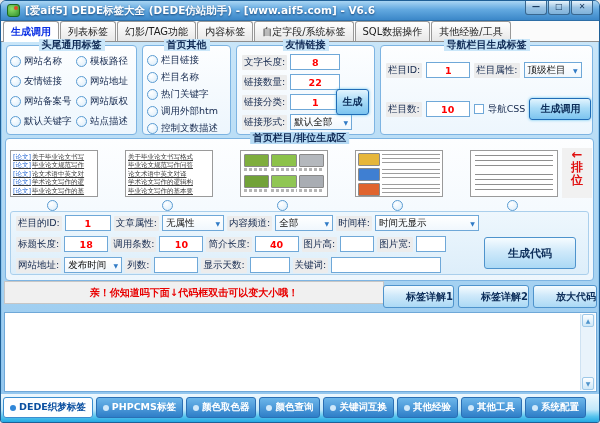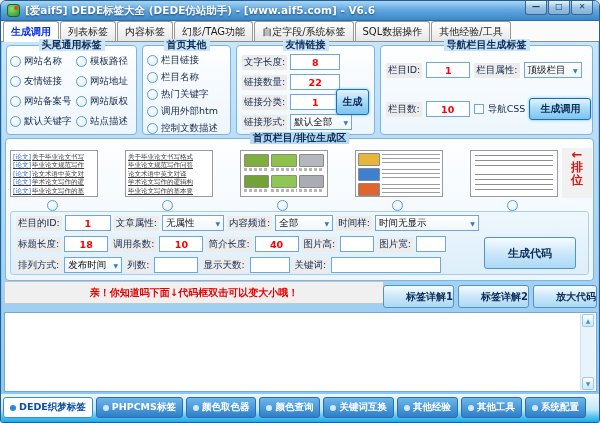--- a/index.html
+++ b/index.html
@@ -117,22 +117,22 @@
       <div class="win-btn">—</div>
       <div class="win-btn">□</div>
       <div class="win-btn">✕</div>
     </div>
   </div>
 
   <div class="tabstrip">
 
   <div class="ttab active">生成调用</div>
       <div class="ttab">列表标签</div>
+      <div class="ttab">幻影/TAG功能</div>
       <div class="ttab">内容标签</div>
-      <div class="ttab">幻影/TAG功能</div>
       <div class="ttab">自定字段/系统标签</div>
       <div class="ttab">SQL数据操作</div>
       <div class="ttab">其他经验/工具</div>
     </div>
 
   <div class="content">
 
     <div class="gbox" id="box-a">
       <div class="legend">头尾通用标签</div>
       <div class="opts">
@@ -379,21 +379,21 @@
           <span class="flabel">调用条数:</span>
           <span class="field red" style="width:44px;">10</span>
           <span class="flabel">简介长度:</span>
           <span class="field red" style="width:44px;">40</span>
           <span class="flabel">图片高:</span>
           <span class="field" style="width:34px;"></span>
           <span class="flabel">图片宽:</span>
           <span class="field" style="width:30px;"></span>
         </div>
         <div class="frow" id="frow-3">
-          <span class="flabel">排列方式:</span>
+          <span class="flabel">网站地址:</span>
           <span class="select" style="width:58px;">
             <span>发布时间</span>
             <span class="arr">▼</span>
           </span>
           <span class="flabel">列数:</span>
           <span class="field" style="width:44px;"></span>
           <span class="flabel">显示天数:</span>
           <span class="field" style="width:40px;"></span>
           <span class="flabel">关键词:</span>
           <span class="field" style="width:110px;"></span>

